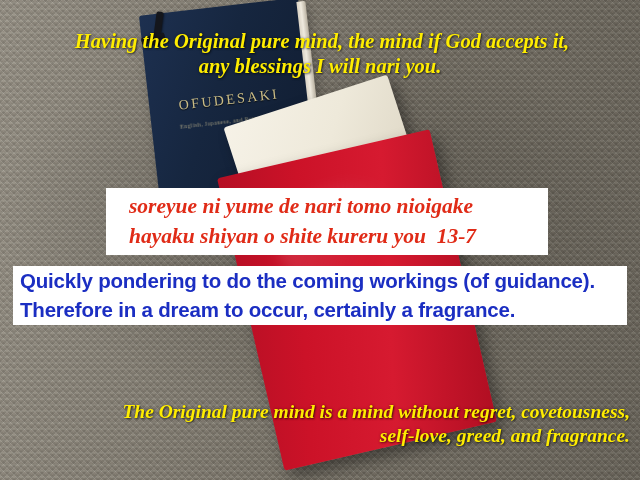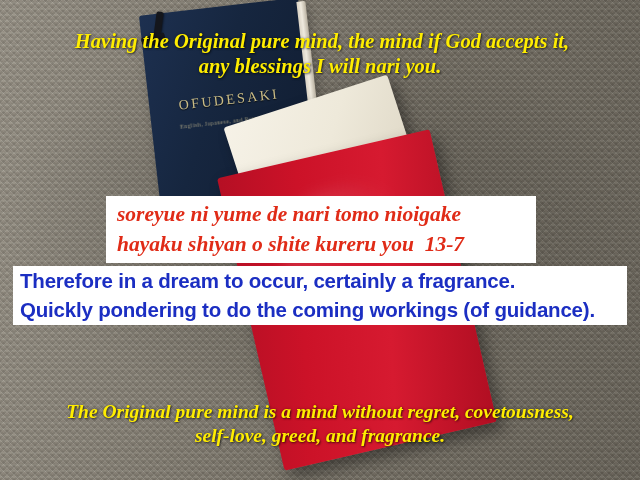--- a/index.html
+++ b/index.html
@@ -160,31 +160,31 @@
     left: 10px; top: 29px;
     width: 620px;
     font-size: 20.5px;
   }
   #caption-top .l1 { text-align: center; padding-left: 4px; }
   #caption-top .l2 { text-align: center; }
   #caption-bottom {
     left: 10px; top: 400px;
     width: 620px;
     font-size: 19.5px;
-    text-align: center;
+    text-align: right;
   }
 
   .whitebox {
     position: absolute;
     background: #ffffff;
   }
   #box-romaji {
-    left: 106px; top: 196px;
+    left: 106px; top: 188px;
     width: 430px; height: 64px;
-    padding: 3px 0 0 0;
+    padding: 3px 0 0 12px;
   }
   #box-romaji .line {
     color: #e02b17;
     font-family: "Liberation Serif", serif;
     font-weight: bold;
     font-style: italic;
     font-size: 21.5px;
     line-height: 1.40;
     padding-left: 11px;
     white-space: pre;
@@ -232,22 +232,22 @@
     <div class="l1">Having the Original pure mind, the mind if God accepts it,</div>
     <div class="l2">any blessings I will nari you.</div>
   </div>
 
   <div class="whitebox" id="box-romaji">
     <div class="line">soreyue ni yume de nari tomo nioigake</div>
     <div class="line">hayaku shiyan o shite kureru you  13-7</div>
   </div>
 
   <div class="whitebox" id="box-english">
+    <div class="line">Quickly pondering to do the coming workings (of guidance).</div>
     <div class="line">Therefore in a dream to occur, certainly a fragrance.</div>
-    <div class="line">Quickly pondering to do the coming workings (of guidance).</div>
   </div>
 
   <div class="caption-yellow" id="caption-bottom">
     <div>The Original pure mind is a mind without regret, covetousness,</div>
     <div>self-love, greed, and fragrance.</div>
   </div>
 
 </div>
 
 </body></html>

